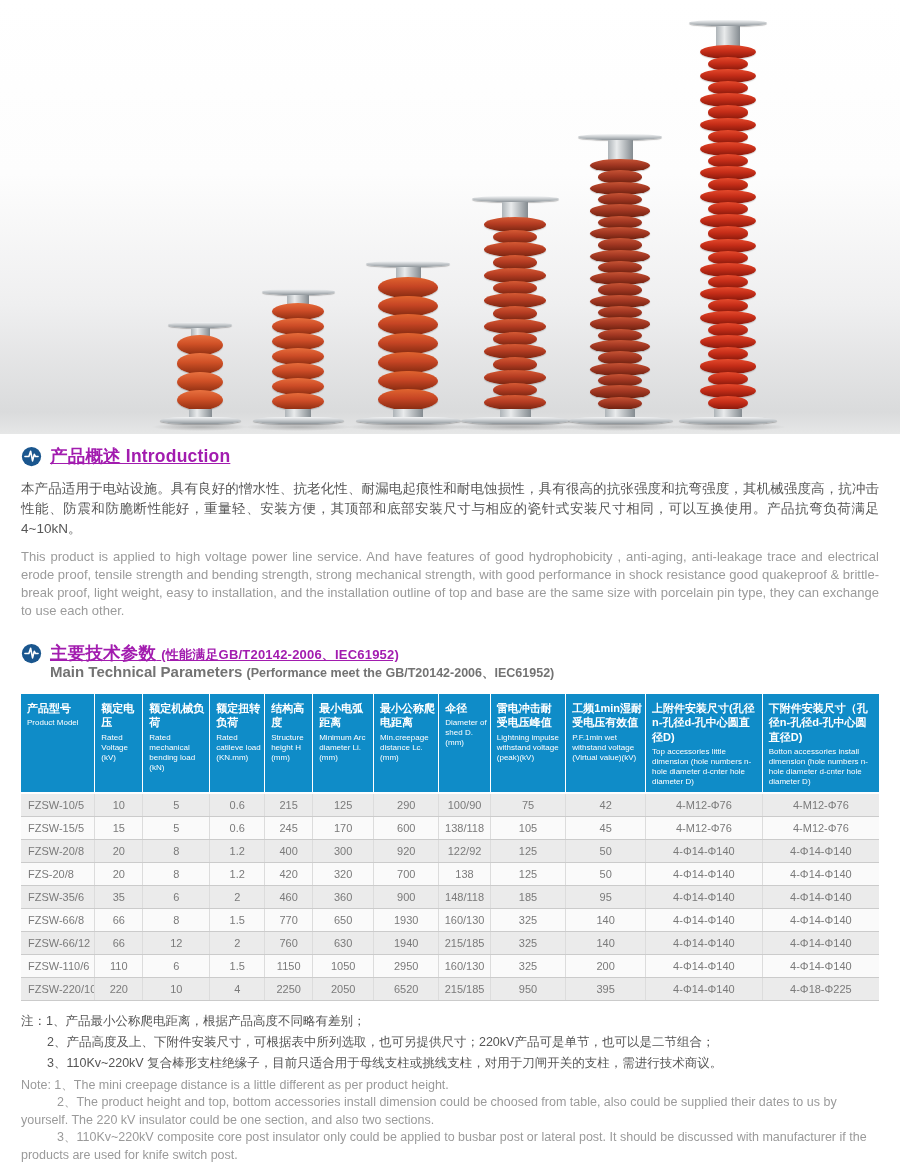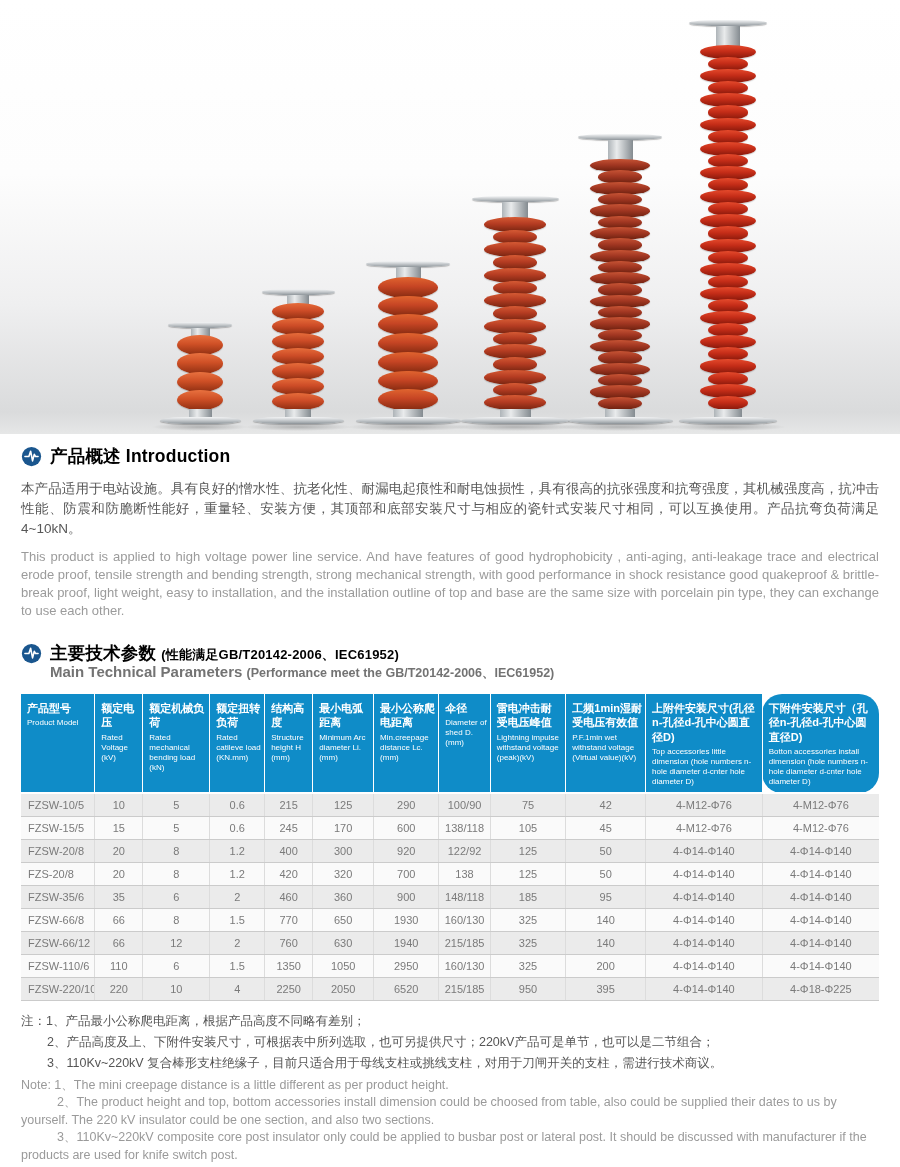--- a/index.html
+++ b/index.html
@@ -16,33 +16,33 @@
   .i-plate{background:linear-gradient(180deg,#f5f6f7 0%,#c9cdd0 45%,#8f969b 100%);border-radius:2px;box-shadow:0 1px 1px rgba(0,0,0,.25);flex:0 0 auto;}
   .i-plate.round{border-radius:40%/55%;}
   .i-collar{background:linear-gradient(90deg,#aeb4b8 0%,#e9ebec 35%,#848b90 100%);flex:0 0 auto;}
   .i-sheds{display:flex;flex-direction:column;align-items:center;justify-content:space-between;flex:1 1 auto;width:100%;min-height:0;}
   .i-shed{border-radius:50%;flex:1 1 auto;min-height:3px;margin:-1px 0;box-shadow:0 1px 1px rgba(0,0,0,.18);}
   .i-shadow{position:absolute;left:50%;transform:translateX(-50%);bottom:-7px;height:8px;border-radius:50%;background:radial-gradient(ellipse at center,rgba(0,0,0,.22) 0%,rgba(0,0,0,0) 70%);}
   
   .content{padding:0 21px;}
   .sec-head{display:flex;align-items:center;gap:8px;margin:10px 0 11px 0;}
   .sec-icon{width:21px;height:21px;flex:0 0 auto;}
-  .sec-title{font-size:17.5px;font-weight:bold;color:#000000;letter-spacing:.2px;}
+  .sec-title{font-size:17.5px;font-weight:bold;color:#a21caf;letter-spacing:.2px;text-decoration:underline;}
   .sec-title .small{font-size:13px;font-weight:bold;}
   .sec-sub{margin:-6px 0 0 29px;font-size:15px;font-weight:bold;color:#737373;}
   .sec-sub .small{font-size:12.5px;}
   .para-cn{font-size:13.5px;color:#575757;line-height:20px;text-align:justify;margin:0 0 9px 0;}
   .para-en{font-size:13px;color:#9b9b9b;line-height:18px;text-align:justify;margin:0;}
   
   table.params{width:858px;border-collapse:collapse;margin-top:12px;table-layout:fixed;}
   table.params th{
     background:#0f8cc8;color:#fff;text-align:left;vertical-align:top;
     padding:7px 3px 5px 6px;border-right:1px solid #fff;border-bottom:2px solid #fff;
   }
-  table.params th:last-child{border-right:none;border-radius:20px;}
+  table.params th:last-child{border-right:none;}
   th .h-cn{font-size:11px;font-weight:bold;line-height:1.3;margin-bottom:3px;}
   th .h-en{font-size:8px;font-weight:normal;line-height:1.25;}
   table.params td{
     font-size:11px;color:#7a7a7a;text-align:center;padding:4px 2px;height:14px;
     border-right:1px solid #dcdcdc;border-bottom:1px solid #cbcbcb;white-space:nowrap;overflow:hidden;
   }
   table.params td:first-child{text-align:left;padding-left:7px;}
   table.params td:last-child{border-right:none;}
   table.params tbody tr:nth-child(odd){background:#ebebeb;}
   table.params tbody tr:nth-child(even){background:#fafafa;}
@@ -386,21 +386,21 @@
             <td>325</td>
             <td>140</td>
             <td>4-Φ14-Φ140</td>
             <td>4-Φ14-Φ140</td>
           </tr>
           <tr>
             <td>FZSW-110/6</td>
             <td>110</td>
             <td>6</td>
             <td>1.5</td>
-            <td>1350</td>
+            <td>1150</td>
             <td>1050</td>
             <td>2950</td>
             <td>160/130</td>
             <td>325</td>
             <td>200</td>
             <td>4-Φ14-Φ140</td>
             <td>4-Φ14-Φ140</td>
           </tr>
           <tr>
             <td>FZSW-220/10</td>

